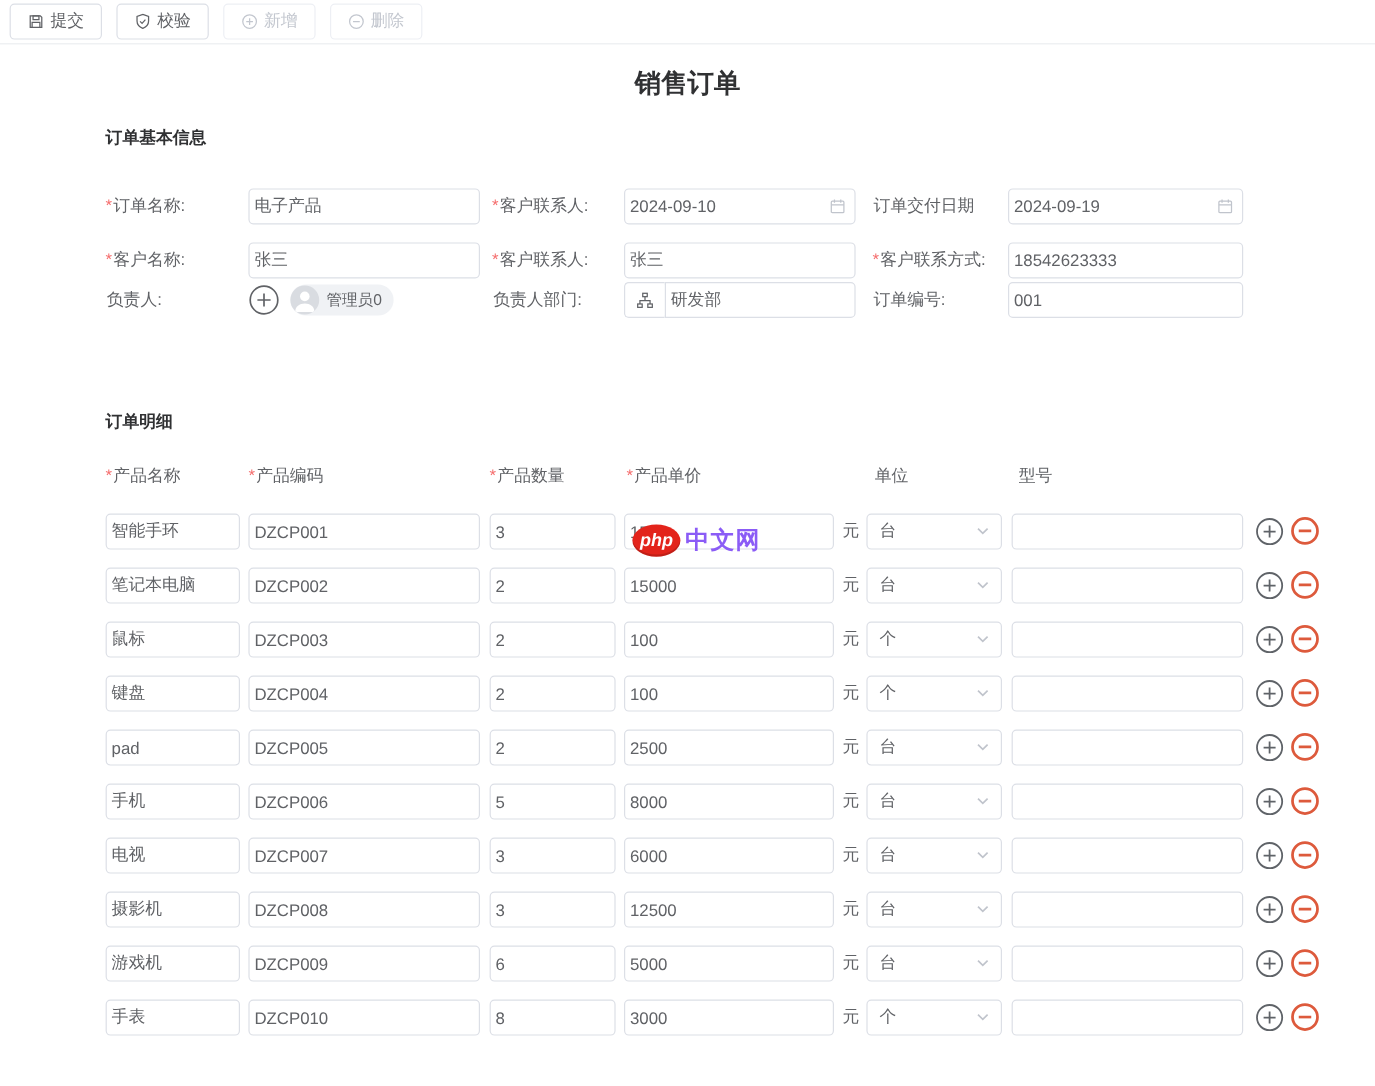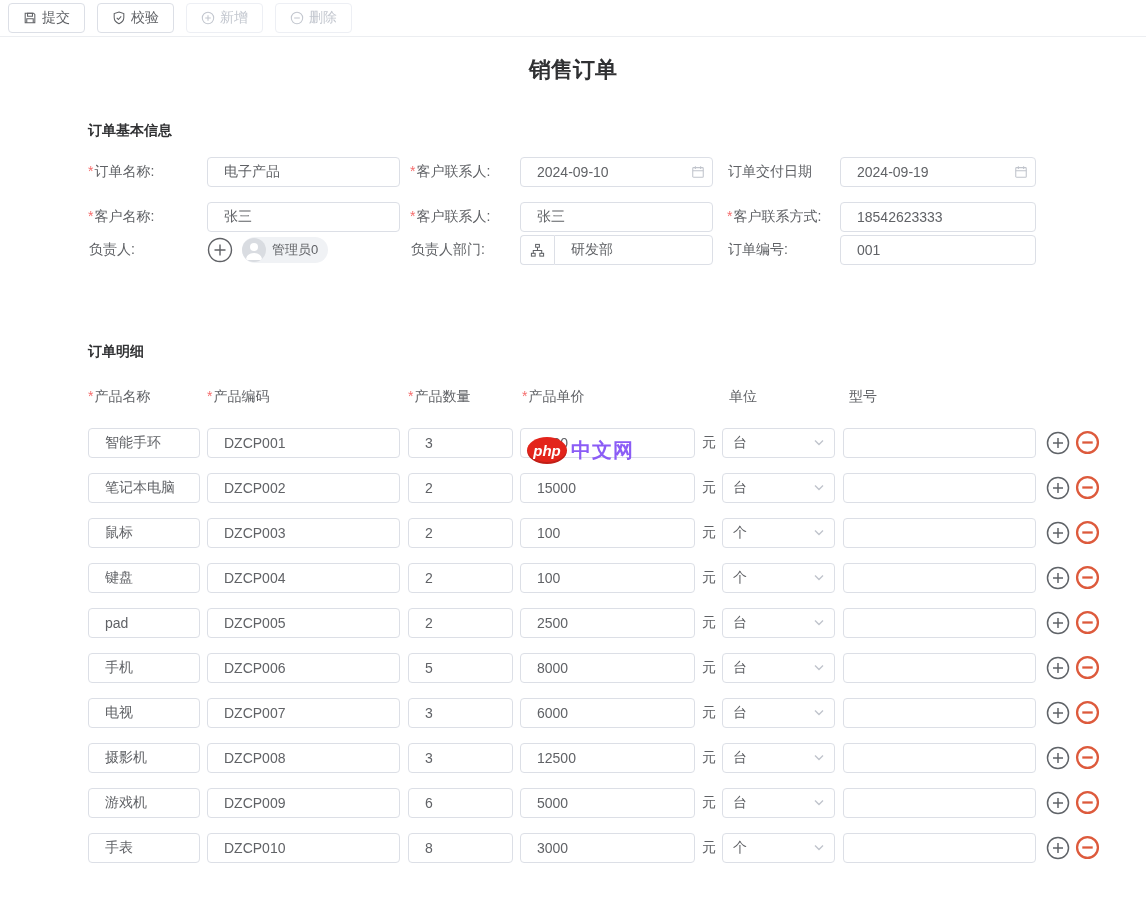--- a/index.html
+++ b/index.html
@@ -8,30 +8,30 @@
 
   
   .toolbar { position: absolute; top: 0; left: 0; right: 0; height: 37px; border-bottom: 1px solid #eceef1; display: flex; align-items: center; padding-left: 8px; gap: 12px; background: #fff; }
   .btn { display: inline-flex; align-items: center; gap: 5px; height: 30px; padding: 0 14px; border: 1px solid #dcdfe6; border-radius: 4px; background: #fff; color: #606266; font-size: 14px; font-family: inherit; cursor: pointer; }
   .btn svg { display: block; }
   .btn.disabled { color: #c3c7cf; border-color: #edeff4; cursor: default; }
 
   
   .page-title { position: absolute; top: 55px; left: 0; width: 100%; text-align: center; font-size: 22px; font-weight: bold; color: #303133; }
   .section-title { position: absolute; left: 88px; font-size: 14px; font-weight: bold; color: #303133; }
-  .st-basic { top: 122px; }
+  .st-basic { top: 106px; }
   .st-detail { top: 343px; }
 
   
   .form-row { position: absolute; left: 88px; width: 1030px; height: 32px; display: flex; align-items: center; font-size: 14px; color: #606266; }
   .fr1 { top: 156px; } .fr2 { top: 201px; } .fr3 { top: 234px; }
   .lb { display: inline-block; }
   .lb1 { width: 119px; } .lb2 { width: 110px; margin-left: 10px; } .lb3 { width: 113px; margin-left: 14px; }
   .star { color: #f56c6c; margin-right: 1px; }
-  input.ipt { height: 30px; border: 1px solid #dcdfe6; border-radius: 4px; padding: 0 16px; font-size: 14px; color: #606266; font-family: inherit; background: #fff; outline: none; }
+  input.ipt { height: 30px; border: 1px solid #dcdfe6; border-radius: 4px; padding: 0 4px; font-size: 14px; color: #606266; font-family: inherit; background: #fff; outline: none; }
   .w193 { width: 193px; } .w196 { width: 196px; }
   .date-wrap { position: relative; display: inline-block; }
   .date-wrap input { padding-right: 28px; width: 193px; }
   .w196d input { width: 196px; }
   .date-wrap .cal { position: absolute; right: 8px; top: 8px; color: #c0c4cc; }
 
   
   .owner-box { width: 193px; display: flex; align-items: center; gap: 9px; text-align: right; }
   .add-user { border: none; background: none; padding: 0; cursor: pointer; color: #606266; display: flex; }
   .chip { display: inline-flex; align-items: center; gap: 6px; height: 26px; background: #f0f2f5; border-radius: 14px; padding-right: 10px; cursor: pointer; }

